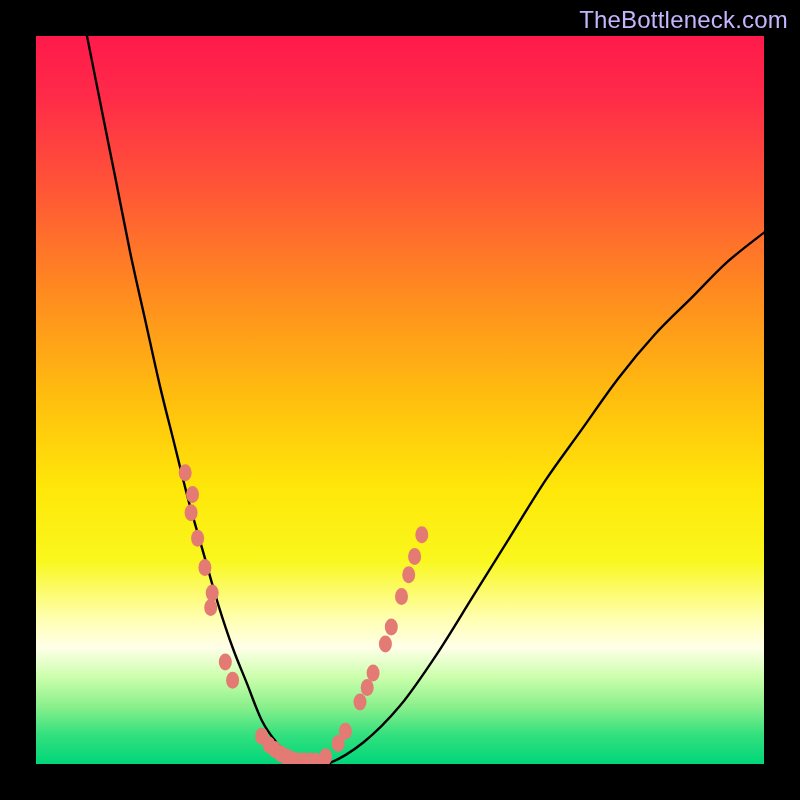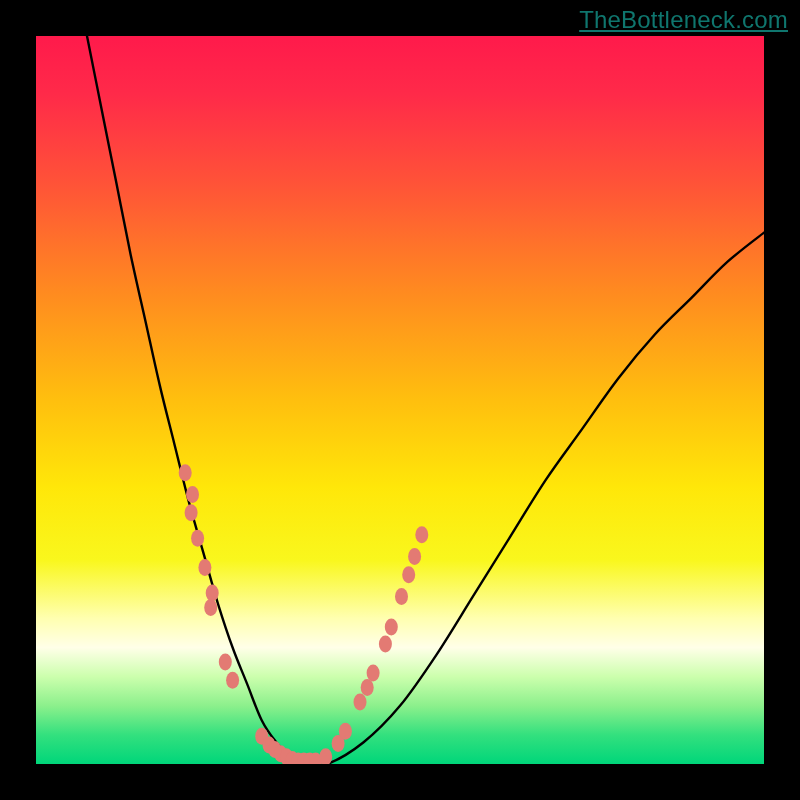--- a/index.html
+++ b/index.html
@@ -31,25 +31,24 @@
     position: absolute;
     left: 0;
     top: 0;
     width: 100%;
     height: 100%;
   }
   .watermark {
     position: absolute;
     top: 6px;
     right: 12px;
-    color: #0f766e;
+    color: #c4b5fd;
     font-size: 24px;
     letter-spacing: 0.2px;
     font-weight: 400;
-    text-decoration: underline;
   }
   svg.curve {
     position: absolute;
     left: 0;
     top: 0;
     width: 100%;
     height: 100%;
   }
 </style>
 </head>

